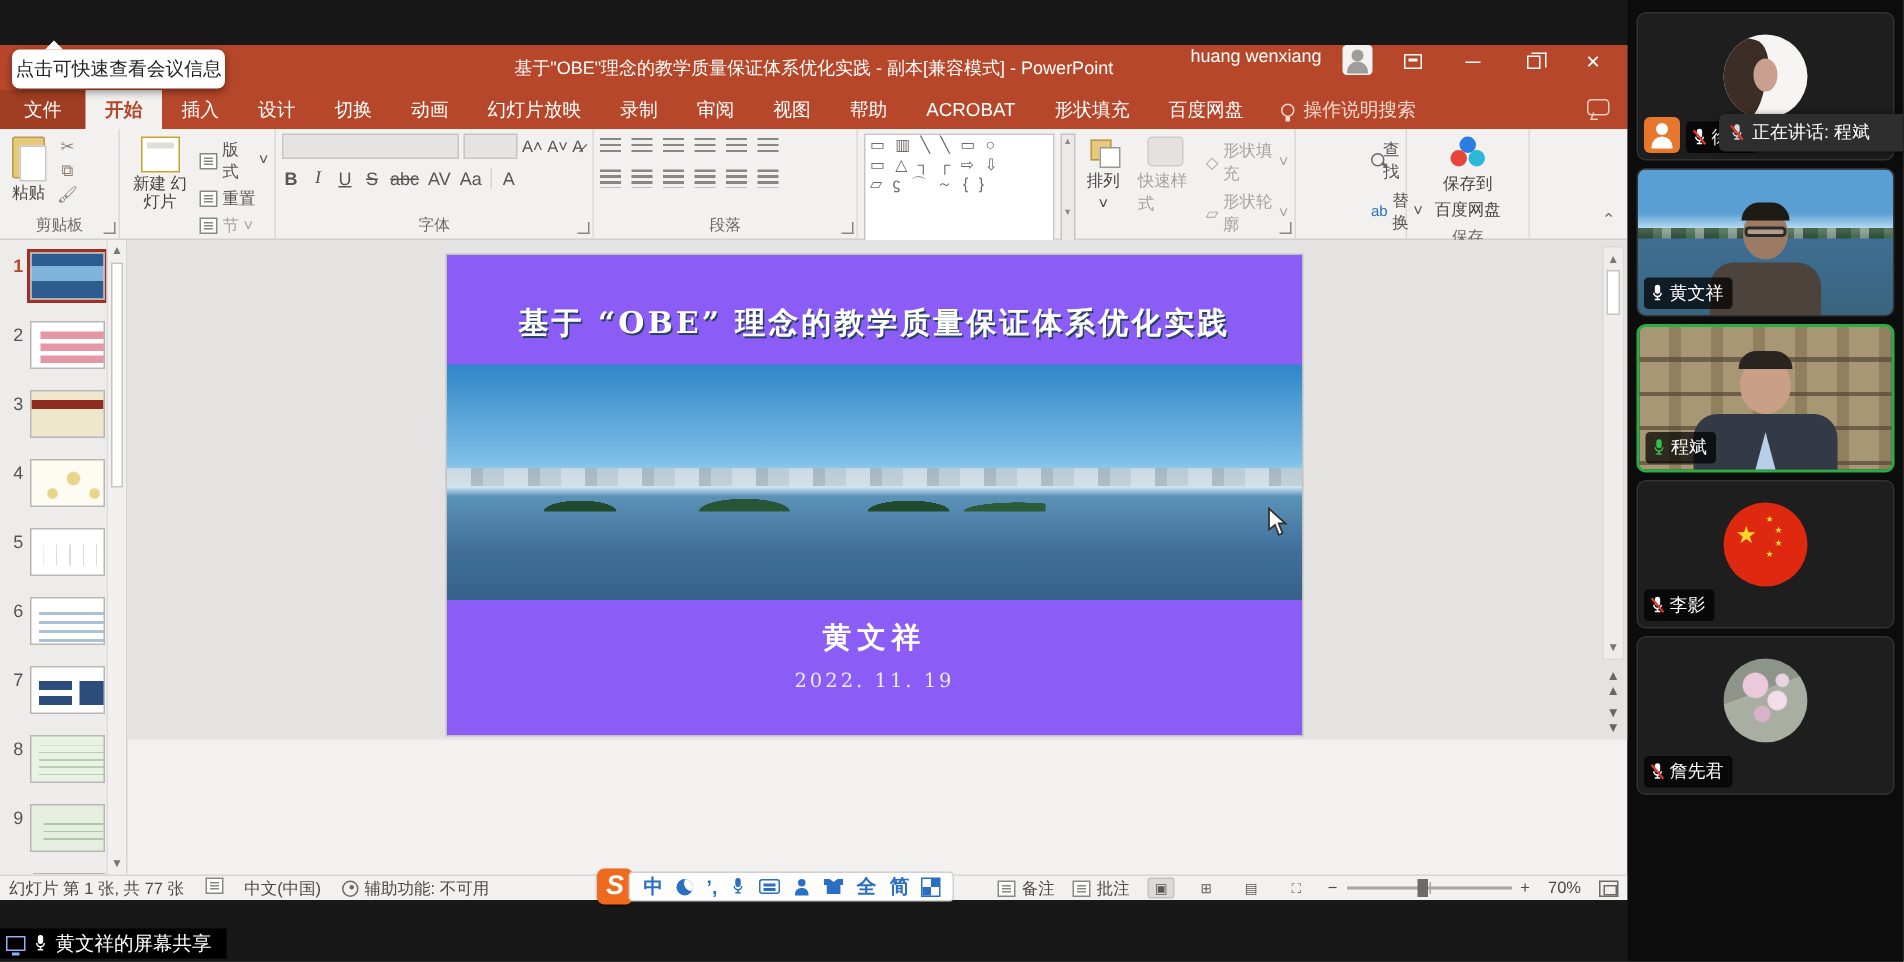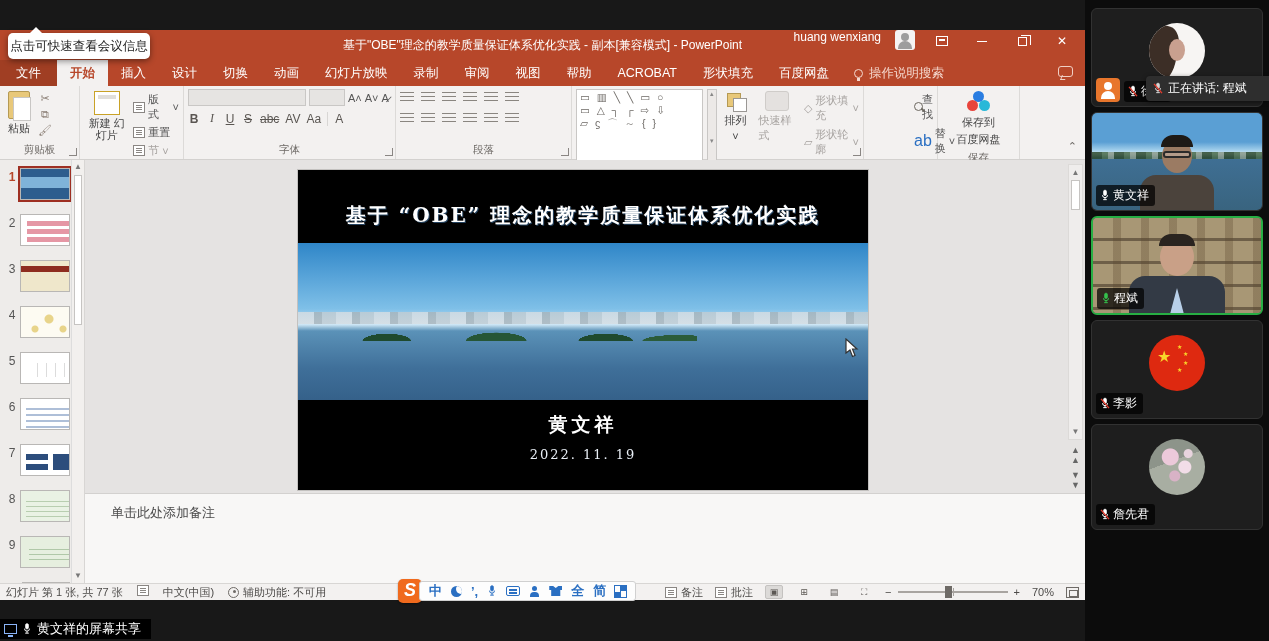--- a/index.html
+++ b/index.html
@@ -97,21 +97,21 @@
   .th8 { background:#e9f2e4; background-image:repeating-linear-gradient(180deg,transparent 0 4px,#b8ceb0 4px 5px); background-size:46px 22px; background-repeat:no-repeat; background-position:5px 6px; }
   .th9 { background:#e6efdf; background-image:repeating-linear-gradient(180deg,transparent 0 4px,#b0c8a8 4px 5px); background-size:40px 18px; background-repeat:no-repeat; background-position:8px 8px; }
   .th10 { background:#fff; background-image:repeating-linear-gradient(90deg,#d0d0d0 0 1px,transparent 1px 9px),repeating-linear-gradient(180deg,#d0d0d0 0 1px,transparent 1px 8px); background-size:36px 16px; background-repeat:no-repeat; background-position:10px 10px; }
   .thscroll { position:absolute; right:0; top:0; bottom:0; width:13px; background:#f2f0ee; border-left:1px solid #ddd; display:flex; flex-direction:column; }
   .thscroll .sbtn { height:14px; text-align:center; font-size:8px; color:#777; line-height:14px; }
   .thscroll .sthumb { margin:1px 2px; height:150px; background:#fff; border:1px solid #c6c4c2; }
   .thscroll .spacer { flex:1; }
 
   .mainarea { flex:1; display:flex; flex-direction:column; position:relative; }
   .slideregion { height:333px; background:#e5e3e2; position:relative; }
-  .canvas { position:absolute; left:213px; top:10px; width:570px; height:320px; background:#000000; box-shadow:0 0 0 1px #c3c1bf; }
+  .canvas { position:absolute; left:213px; top:10px; width:570px; height:320px; background:#8b5cf6; box-shadow:0 0 0 1px #c3c1bf; }
   .band-top { height:73px; display:flex; align-items:flex-end; justify-content:center; padding-bottom:14px; }
   .slide-title { color:#fff; font-family:"DejaVu Serif","Liberation Serif",serif; font-weight:bold; font-size:20px; letter-spacing:2px; text-shadow:1px 1px 0 #24425f; }
   .photo { height:157px; position:relative; background:linear-gradient(180deg,#2f86c8 0,#7fc0e8 42%,#cde6f5 52%,#5b92b8 56%,#3f6f99 80%,#35618a 100%); }
   .skyline { position:absolute; left:0; right:0; top:44%; height:12px; background:repeating-linear-gradient(90deg,#d8dee2 0 16px,#a9b4ba 16px 24px,#c2ccd2 24px 38px); opacity:.8; }
   .treeline { position:absolute; left:6%; right:30%; top:52%; height:16px;
      background:radial-gradient(ellipse 40px 12px at 15% 100%,#1f4a2e 0 60%,transparent 61%),radial-gradient(ellipse 50px 14px at 45% 100%,#265636 0 60%,transparent 61%),radial-gradient(ellipse 45px 12px at 75% 100%,#1f4a2e 0 60%,transparent 61%),radial-gradient(ellipse 60px 10px at 95% 100%,#2b5c3a 0 60%,transparent 61%); }
   .band-bottom { height:90px; text-align:center; padding-top:12px; }
   .slide-author { color:#fff; font-family:"DejaVu Serif","Liberation Serif",serif; font-weight:bold; font-size:19px; letter-spacing:4px; }
   .slide-date { color:#e8eef5; font-family:"DejaVu Serif","Liberation Serif",serif; font-size:13px; letter-spacing:2px; margin-top:9px; }
   .cursor { position:absolute; left:760px; top:178px; }
@@ -357,21 +357,21 @@
           <div class="glabel">绘图</div>
           <span class="launcher"></span>
         </div>
 
         <div class="rgroup" style="width:74px">
           <div class="editcol">
             <span class="minitxt">
                 <span class="find-ico"></span>
                 <span>查找</span>
               </span>
-            <span class="minitxt"><span style="color:#2a6fc2;font-size:16px">ab</span><span>替换</span> ˅</span>
+            <span class="minitxt"><span style="color:#2a6fc2;font-size:10px">ab</span><span>替换</span> ˅</span>
             <span class="minitxt"><span style="font-size:10px">▻</span><span>选择</span> ˅</span>
           </div>
           <div class="glabel">编辑</div>
         </div>
 
         <div class="rgroup" style="width:82px">
           <div class="bigbtn" style="margin:0 auto">
             <span class="baidu-ico">
                 <i></i>
                 <i></i>
@@ -461,23 +461,20 @@
             <div class="vscroll">
               <div class="track">
                 <span class="vs-btn">▲</span>
                 <span class="vs-thumb"></span>
                 <span class="vs-flex"></span>
                 <span class="vs-btn">▼</span>
               </div>
               <span class="pgbtn">▲<br>▲</span>
               <span class="pgbtn">▼<br>▼</span>
             </div>
-          </div>
-          <div class="notesbar">
-            <span>单击此处添加备注</span>
           </div>
         </div>
       </div>
 
       <div class="statusbar">
         <div class="sb-left">
           <span class="sb-item">幻灯片 第 1 张, 共 77 张</span>
           <span class="sq-ico"></span>
           <span class="sb-item">中文(中国)</span>
           <span class="sb-item">

